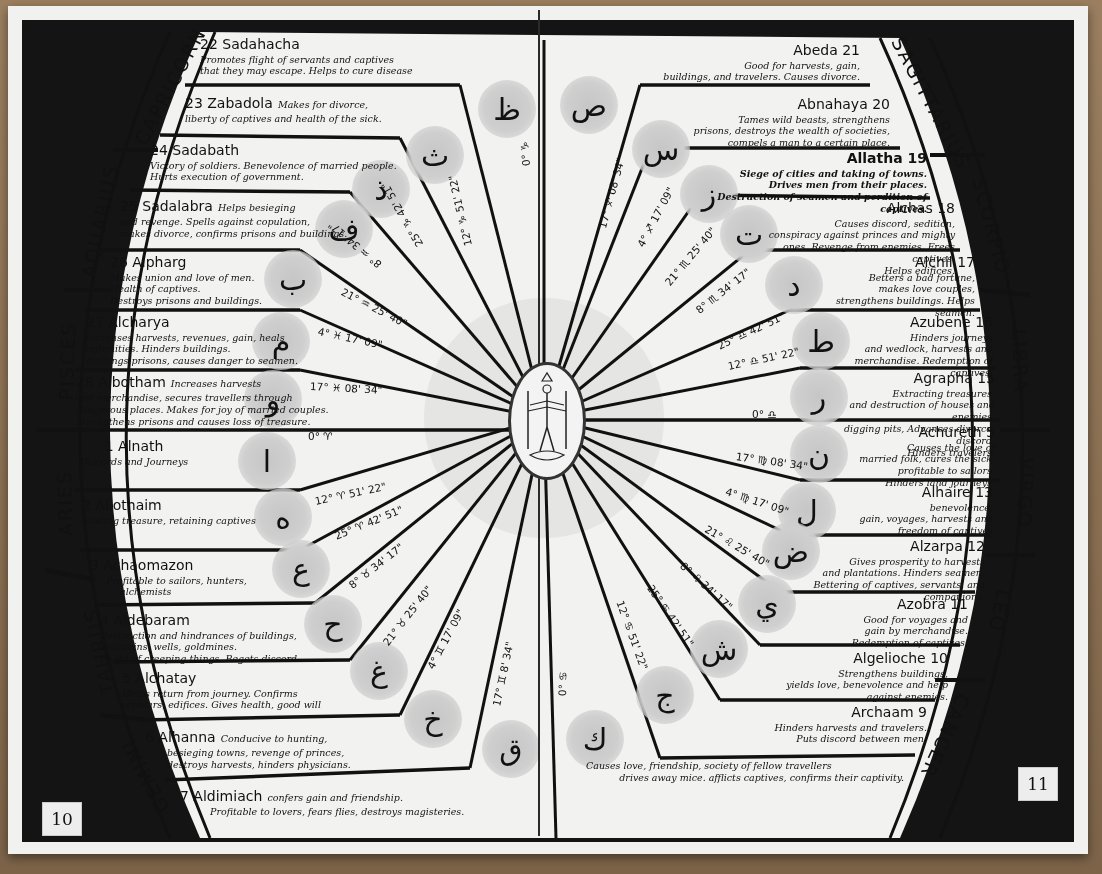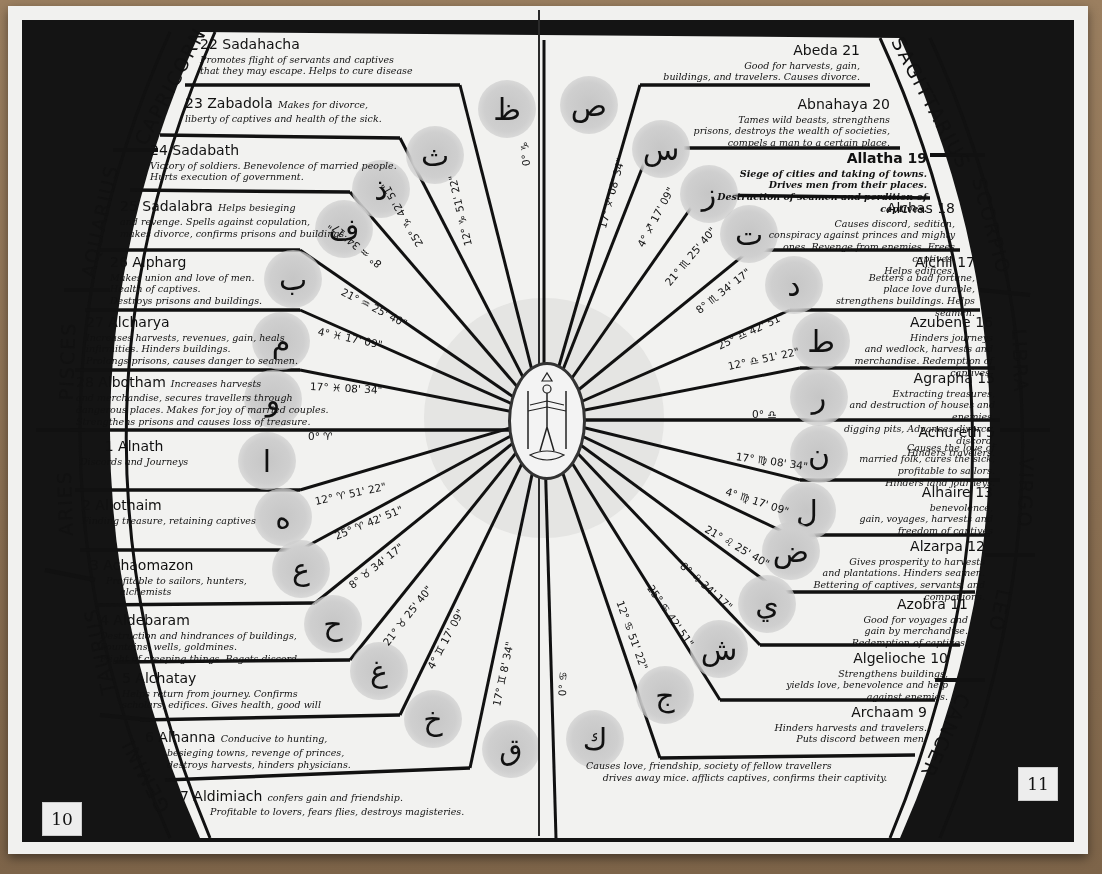--- a/index.html
+++ b/index.html
@@ -263,21 +263,21 @@
 <div class="mansion right" style="left:765px; top:200px; width:190px;">
   <div class="title">Alchas 18</div>
   <div class="desc">Causes discord, sedition,</div>
   <div class="desc">conspiracy against princes and mighty</div>
   <div class="desc">ones. Revenge from enemies. Frees captives.</div>
   <div class="desc">Helps edifices.</div>
 </div>
 <div class="mansion right" style="left:805px; top:254px; width:170px;">
   <div class="title">Alchil 17</div>
   <div class="desc">Betters a bad fortune,</div>
-  <div class="desc">place love durable,</div>
+  <div class="desc">makes love couples,</div>
   <div class="desc">strengthens buildings. Helps seamen.</div>
 </div>
 <div class="mansion right" style="left:815px; top:314px; width:178px;">
   <div class="title">Azubene 16</div>
   <div class="desc">Hinders journeys</div>
   <div class="desc">and wedlock, harvests and</div>
   <div class="desc">merchandise. Redemption of captives.</div>
 </div>
 <div class="mansion right" style="left:815px; top:370px; width:180px;">
   <div class="title">Agrapha 15</div>
@@ -317,21 +317,21 @@
   <div class="desc">yields love, benevolence and help</div>
   <div class="desc">against enemies.</div>
 </div>
 <div class="mansion right" style="left:712px; top:704px; width:215px;">
   <div class="title">Archaam 9</div>
   <div class="desc">Hinders harvests and travelers.</div>
   <div class="desc">Puts discord between men.</div>
 </div>
 <div class="mansion right" style="left:586px; top:760px; width:318px;">
   <div class="desc" style="text-align:left">Causes love, friendship, society of fellow travellers</div>
-  <div class="desc" style="text-align:center">drives away mice. afflicts captives, confirms their captivity.</div>
+  <div class="desc" style="text-align:right">drives away mice. afflicts captives, confirms their captivity.</div>
 </div>
 
 <div class="letter" style="left:478px; top:80px;">ظ</div>
 <div class="letter" style="left:406px; top:126px;">ث</div>
 <div class="letter" style="left:352px; top:160px;">ذ</div>
 <div class="letter" style="left:315px; top:200px;">ف</div>
 <div class="letter" style="left:264px; top:250px;">ب</div>
 <div class="letter" style="left:252px; top:312px;">م</div>
 <div class="letter" style="left:244px; top:370px;">و</div>
 <div class="letter" style="left:238px; top:432px;">ا</div>

